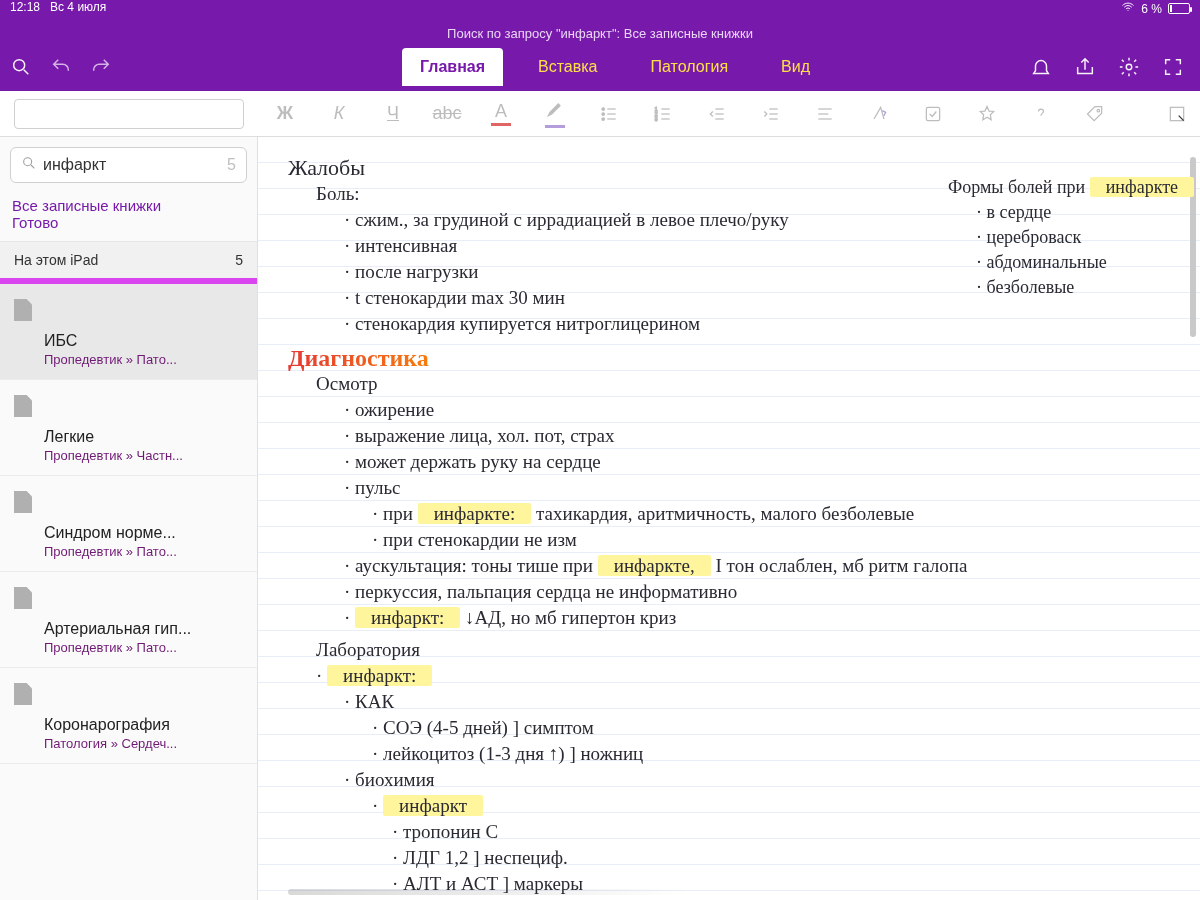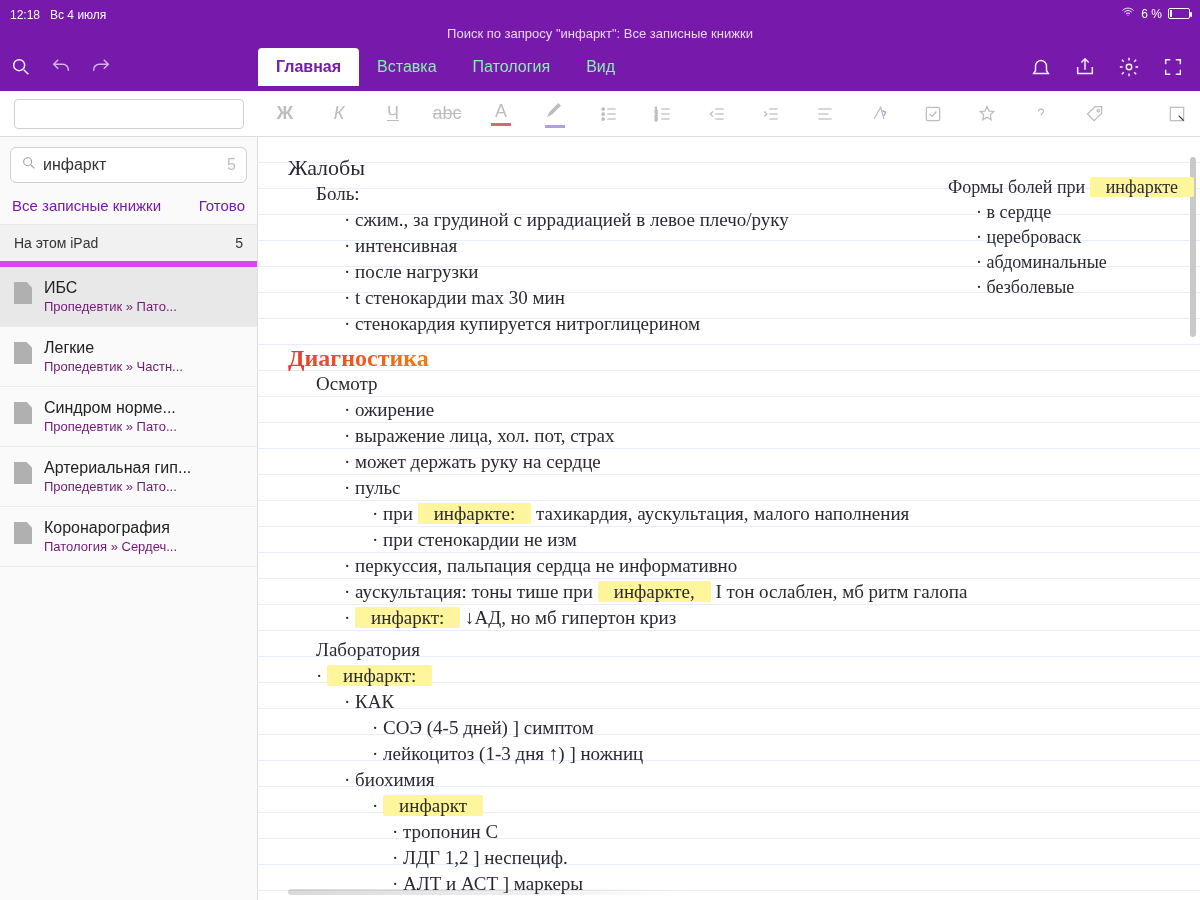--- a/index.html
+++ b/index.html
@@ -1,56 +1,56 @@
 <!DOCTYPE html>
 <html><head>
 <meta charset="utf-8">
 <style>
   * { box-sizing: border-box; margin: 0; padding: 0; }
   html, body { width: 1200px; height: 900px; font-family: -apple-system, "Helvetica Neue", Arial, sans-serif; overflow: hidden; background:#fff; }
   
-  .statusbar { height: 22px; background:#7719aa; color:#fff; display:flex; align-items:flex-end; justify-content:space-between; font-size:12px; padding:0 10px; }
+  .statusbar { height: 22px; background:#7719aa; color:#fff; display:flex; align-items:flex-start; justify-content:space-between; font-size:12px; padding:0 10px; }
   .statusbar .left { display:flex; gap:10px; }
   .statusbar .right { display:flex; align-items:center; gap:6px; }
   .battery { width:22px; height:11px; border:1px solid #fff; border-radius:2px; position:relative; }
   .battery::after { content:""; position:absolute; right:-3px; top:3px; width:2px; height:5px; background:#fff; border-radius:1px; }
   .battery .fill { position:absolute; left:1px; top:1px; bottom:1px; width:2px; background:#fff; }
   
   .apptop { background:#7719aa; color:#fff; }
   .searchlabel { text-align:center; font-size:13px; padding:4px 0 2px; color:#e9d6f5; }
   .mainbar { height:48px; display:flex; align-items:center; padding:0 8px; }
   .mainbar .leftbtns { display:flex; gap:14px; align-items:center; width:250px; }
-  .mainbar .tabs { flex:1; display:flex; gap:0; }
-  .tab { padding:10px 18px; font-size:16px; color:#86efac; cursor:pointer; }
+  .mainbar .tabs { flex:1; display:flex; justify-content:center; gap:17px; }
+  .tab { padding:10px 18px; font-size:16px; color:#fde047; cursor:pointer; }
   .tab.active { background:#fff; color:#7719aa; font-weight:600; border-radius:4px 4px 0 0; }
   .mainbar .rightbtns { display:flex; gap:18px; align-items:center; width:220px; justify-content:flex-end; padding-right:6px; }
   .ibtn { width:26px; height:26px; display:flex; align-items:center; justify-content:center; color:#fff; opacity:.95; }
   .ibtn svg { width:22px; height:22px; stroke:#fff; fill:none; stroke-width:1.6; }
   .dim svg { stroke:#d8bce8; }
   
   .fmtbar { height:46px; background:#fff; border-bottom:1px solid #ddd; display:flex; align-items:center; padding-left:268px; gap:20px; color:#bdbdbd; }
   .fmtbar .emptyfield { position:absolute; left:14px; width:230px; height:30px; background:#fff; border:1px solid #d0d0d0; border-radius:4px; }
   .fmtbtn { width:34px; height:34px; display:flex; flex-direction:column; align-items:center; justify-content:center; color:#bdbdbd; font-size:18px; position:relative; }
   .fmtbtn svg { width:20px; height:20px; stroke:#bdbdbd; fill:none; stroke-width:1.5; }
   .underline-red { border-bottom:3px solid #e06666; padding-bottom:1px; width:20px; text-align:center; }
   .underline-purple { border-bottom:3px solid #b39ddb; padding-bottom:1px; width:20px; text-align:center; color:#bdbdbd; }
   .strike { text-decoration:line-through; }
   
   .body { display:flex; height:calc(900px - 22px - 18px - 48px - 46px); }
   
   .sidebar { width:258px; border-right:1px solid #e0e0e0; background:#fafafa; display:flex; flex-direction:column; }
   .searchbox { margin:10px 10px 6px; height:36px; border:1px solid #d0d0d0; border-radius:6px; background:#fff; display:flex; align-items:center; padding:0 10px; color:#333; font-size:16px; }
   .searchbox .mag { color:#9e9e9e; margin-right:6px; }
   .searchbox .count { margin-left:auto; color:#bfbfbf; font-size:16px; }
-  .filterrow { display:flex; justify-content:space-between; padding:8px 12px 10px; font-size:15px; color:#7719aa; border-bottom:1px solid #e6e6e6; }
+  .filterrow { display:flex; justify-content:space-between; padding:8px 12px 10px; font-size:15px; color:#7719aa; border-bottom:1px solid #e6e6e6;flex-direction:column; }
   .grouphdr { display:flex; justify-content:space-between; padding:10px 14px; font-size:14px; color:#333; background:#f1f1f1; border-bottom:6px solid #d946ef; }
   .result { display:flex; gap:12px; padding:12px 12px 12px 14px; border-bottom:1px solid #ececec; cursor:pointer; }
   .result.selected { background:#e8e8e8; }
   .pageicon { width:18px; height:22px; background:#b0b0b0; clip-path: polygon(0 0, 70% 0, 100% 25%, 100% 100%, 0 100%); margin-top:3px; flex-shrink:0; }
-  .result .texts { overflow:hidden; }
+  .result .texts { overflow:hidden;margin-top:36px; }
   .rtitle { font-size:16px; color:#222; white-space:nowrap; overflow:hidden; text-overflow:ellipsis; }
   .rpath { font-size:13px; color:#701a75; white-space:nowrap; overflow:hidden; text-overflow:ellipsis; margin-top:2px; }
   
   .canvaswrap { flex:1; position:relative; overflow:hidden; background:#fff; }
   .paper { position:absolute; inset:0; padding:18px 30px 40px 30px;
     background: repeating-linear-gradient(to bottom, #fff 0, #fff 25px, #e8eef7 25px, #e8eef7 26px);
   }
   .scrollbar { position:absolute; right:4px; top:20px; width:6px; height:180px; background:#c9c9c9; border-radius:3px; }
   .hw { font-family: "Segoe Script","Bradley Hand","Comic Sans MS",cursive; color:#2a2a33; font-size:19px; line-height:26px; }
   .hw .h1 { font-size:22px; }
@@ -305,24 +305,24 @@
         <div class="indent2 bullet">t стенокардии max 30 мин</div>
         <div class="indent2 bullet">стенокардия купируется нитроглицерином</div>
 
         <div style="height:8px"></div>
         <div class="rainbow">Диагностика</div>
         <div class="indent1">Осмотр</div>
         <div class="indent2 bullet">ожирение</div>
         <div class="indent2 bullet">выражение лица, хол. пот, страх</div>
         <div class="indent2 bullet">может держать руку на сердце</div>
         <div class="indent2 bullet">пульс</div>
-        <div class="indent3 bullet"><span>при </span><span class="hl">инфаркте:</span><span> тахикардия, аускультация, малого наполнения</span></div>
+        <div class="indent3 bullet"><span>при </span><span class="hl">инфаркте:</span><span> тахикардия, аритмичность, малого безболевые</span></div>
         <div class="indent3 bullet">при стенокардии не изм</div>
+        <div class="indent2 bullet"><span>аускультация: тоны тише при </span><span class="hl">инфаркте,</span><span> I тон ослаблен, мб ритм галопа</span></div>
         <div class="indent2 bullet">перкуссия, пальпация сердца не информативно</div>
-        <div class="indent2 bullet"><span>аускультация: тоны тише при </span><span class="hl">инфаркте,</span><span> I тон ослаблен, мб ритм галопа</span></div>
         <div class="indent2 bullet"><span class="hl">инфаркт:</span><span> ↓АД, но мб гипертон криз</span></div>
 
         <div style="height:6px"></div>
         <div class="indent1">Лаборатория</div>
         <div class="indent1 bullet"><span class="hl">инфаркт:</span></div>
         <div class="indent2 bullet">КАК</div>
         <div class="indent3 bullet">СОЭ (4-5 дней)        ] симптом</div>
         <div class="indent3 bullet">лейкоцитоз (1-3 дня ↑) ] ножниц</div>
         <div class="indent2 bullet">биохимия</div>
         <div class="indent3 bullet"><span class="hl">инфаркт</span></div>

